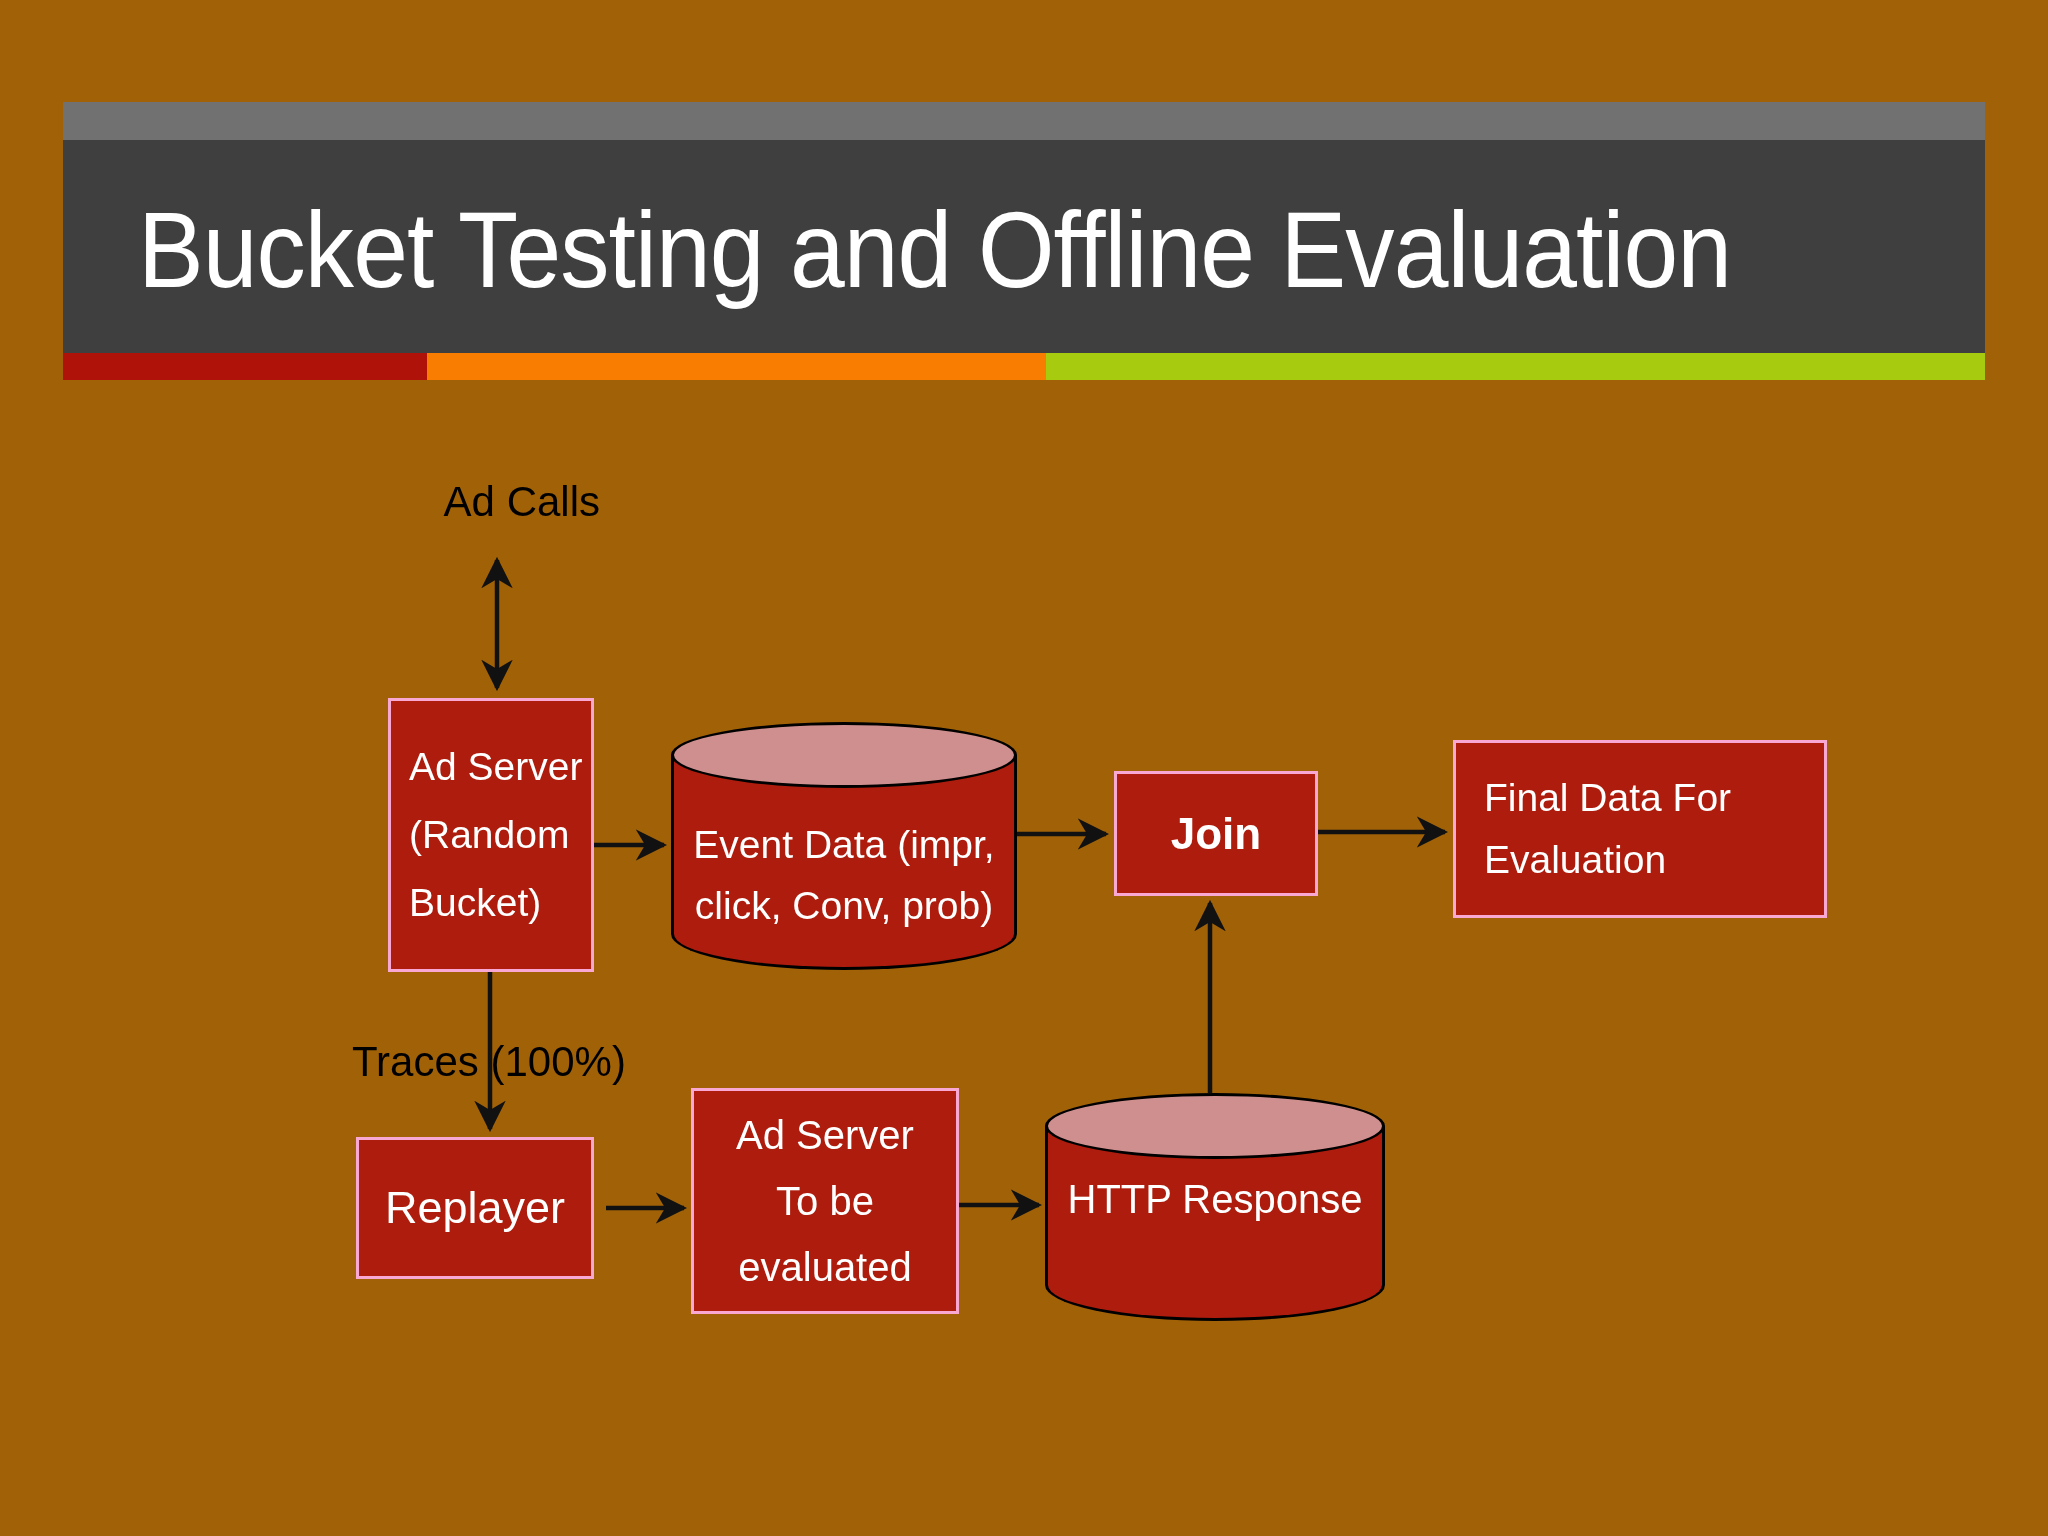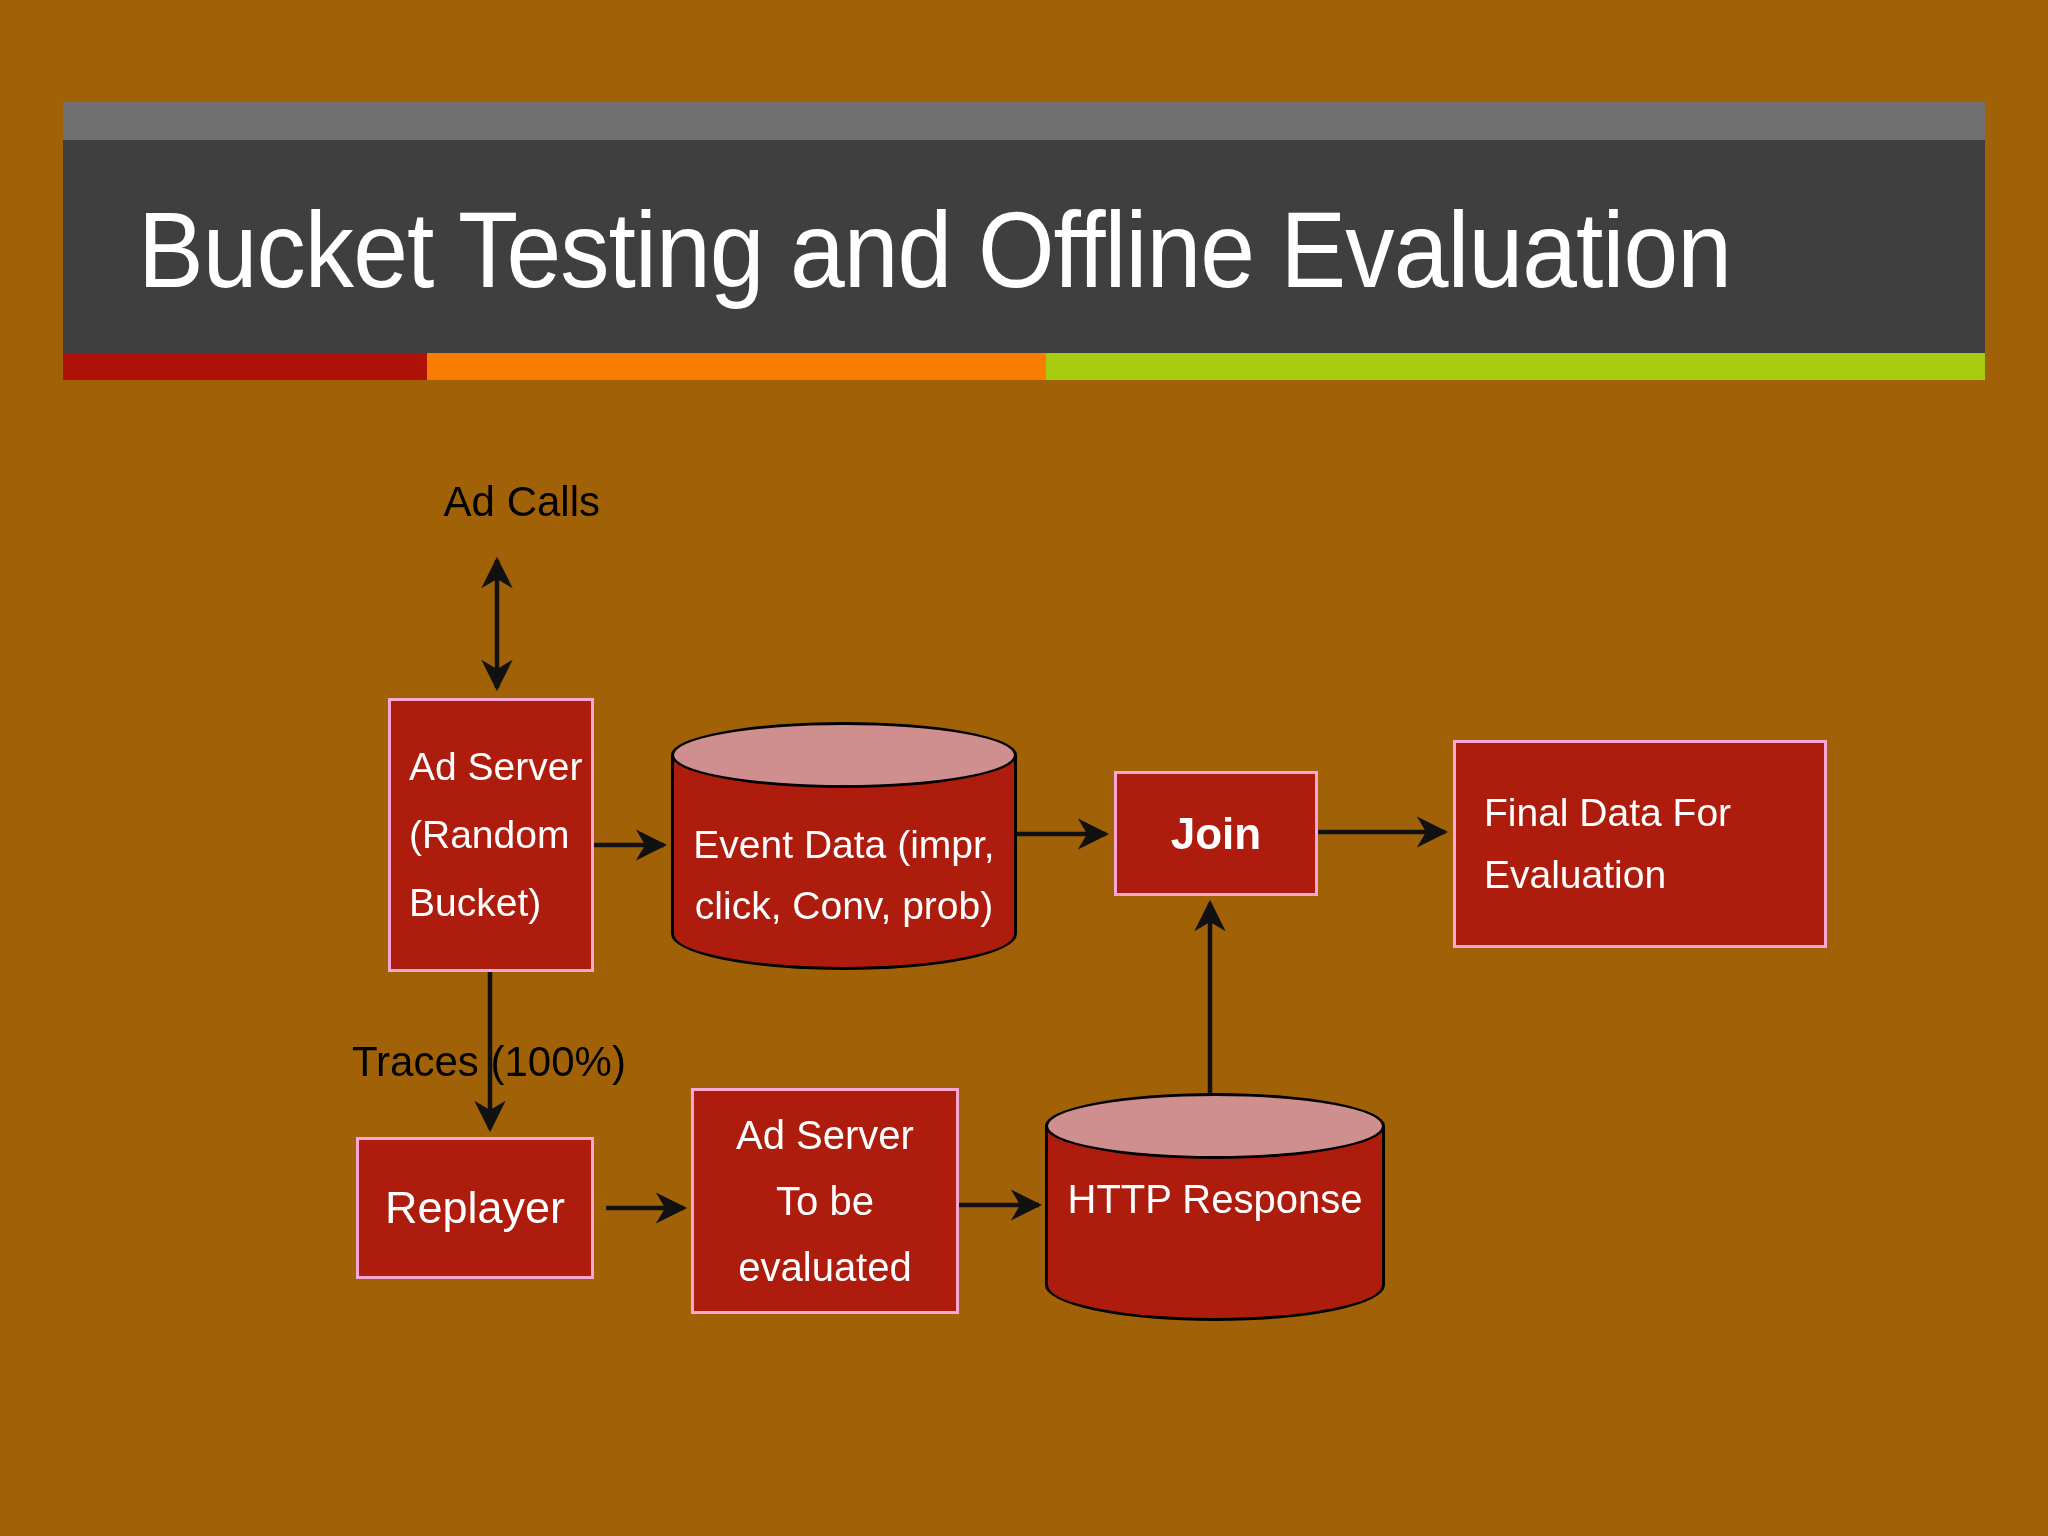--- a/index.html
+++ b/index.html
@@ -26,21 +26,21 @@
   
   .node { position:absolute; box-sizing:border-box; background:var(--node-fill,#ad1c0d);
     border:3px solid #f9a8d4; color:#fff; display:flex; flex-direction:column;
     justify-content:center; }
   .node .ln { display:block; }
 
   .node.ad-server-1 { left:388px; top:698px; width:206px; height:274px;
     padding-left:18px; font-size:39px; line-height:68px; text-align:left; }
   .node.join { left:1114px; top:771px; width:204px; height:125px;
     align-items:center; font-size:44px;font-weight:bold; }
-  .node.final-data { left:1453px; top:740px; width:374px; height:208px;
+  .node.final-data { left:1453px; top:740px; width:374px; height:178px;
     padding-left:28px; font-size:39px; line-height:62px; text-align:left; }
   .node.replayer { left:356px; top:1137px; width:238px; height:142px;
     align-items:center; font-size:45px; }
   .node.ad-server-2 { left:691px; top:1088px; width:268px; height:226px;
     align-items:center; font-size:40px; line-height:66px; text-align:center; }
 
   
   .cylinder { position:absolute; }
   .cyl-body { position:absolute; left:0; right:0; bottom:0; box-sizing:border-box;
     background:var(--node-fill,#ad1c0d); border:3px solid #000; border-top:none;

